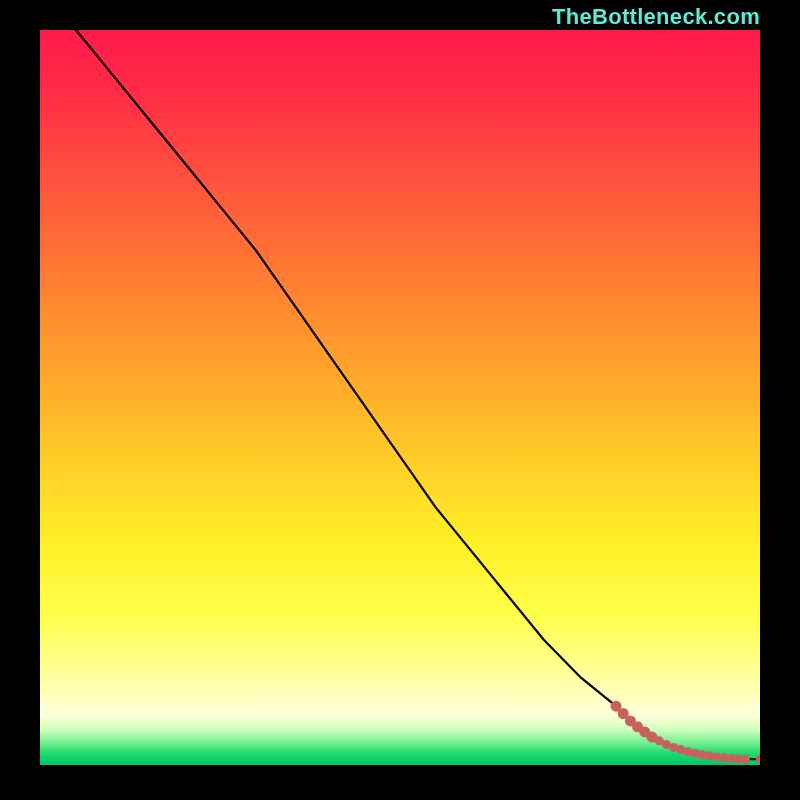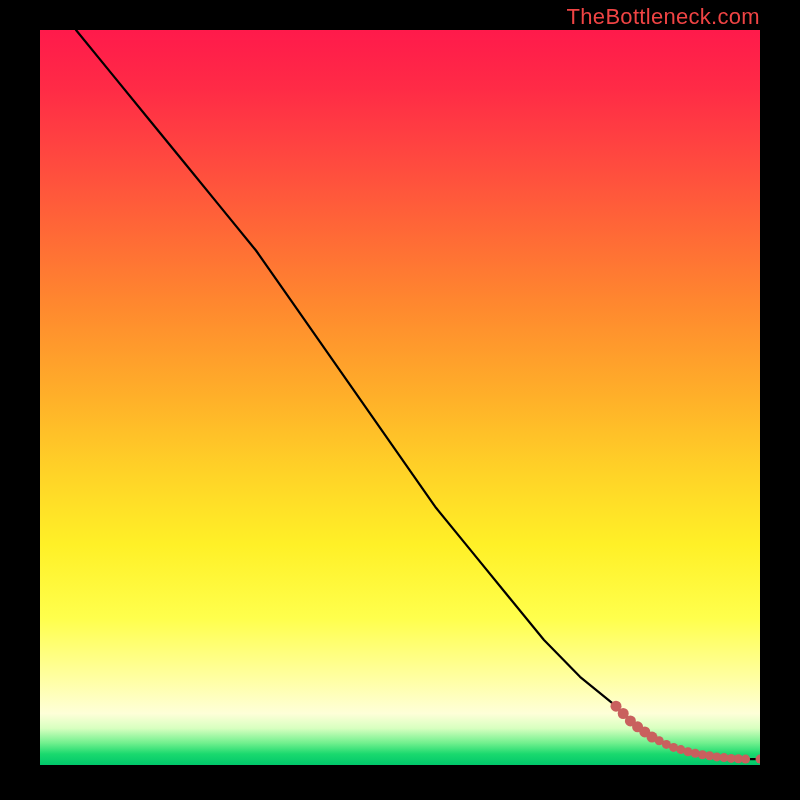--- a/index.html
+++ b/index.html
@@ -40,23 +40,23 @@
       #d8ffc0 95%,
       #71f08e 97%,
       #1ad96e 98.5%,
       #00c76a 100%
     );
   }
   .attribution {
     position: absolute;
     top: 4px;
     right: 40px;
-    color: #ef4444;
+    color: #5eead4;
     font-size: 22px;
-    font-weight: 400;
+    font-weight: 700;
     letter-spacing: 0.3px;
     user-select: none;
   }
   svg.overlay {
     position: absolute;
     left: 0;
     top: 0;
     width: 720px;
     height: 735px;
     pointer-events: none;

